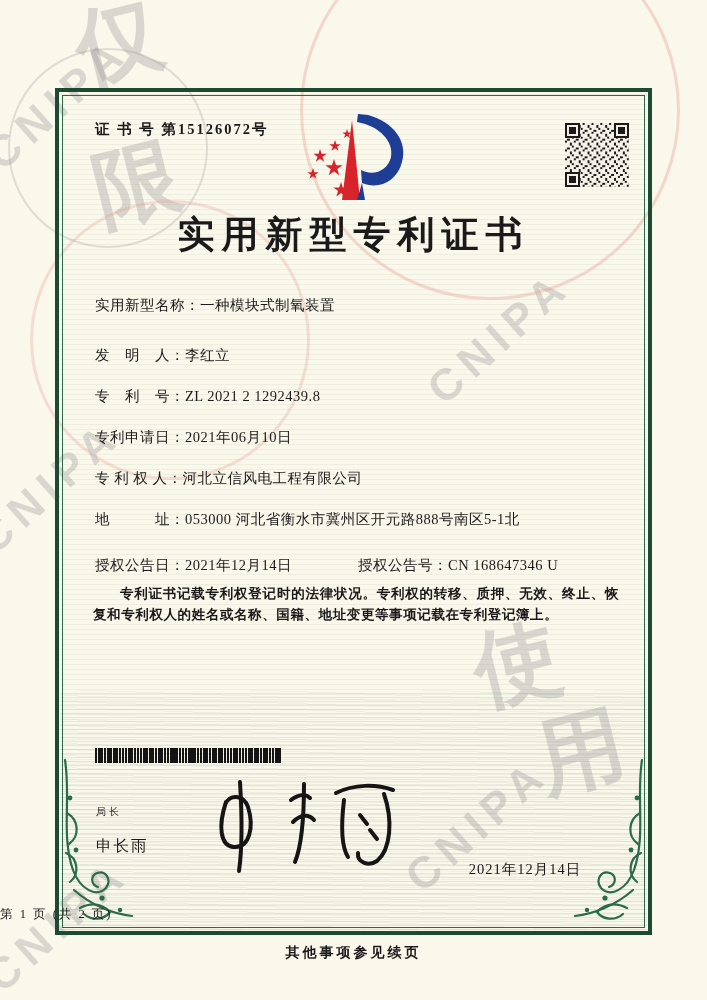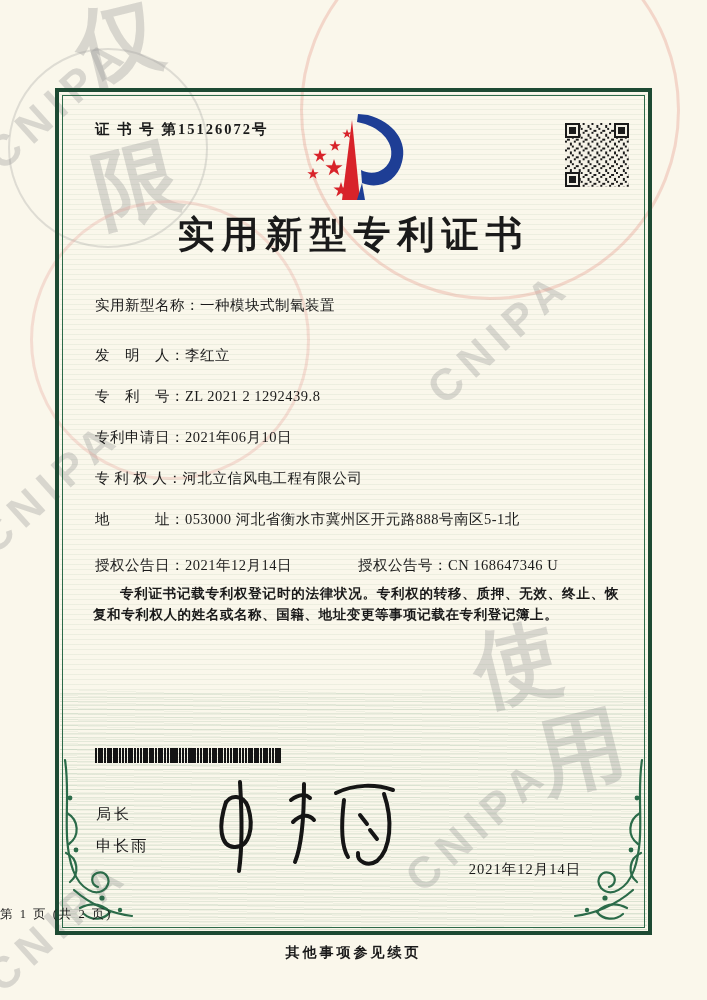--- a/index.html
+++ b/index.html
@@ -54,21 +54,21 @@
                font-size:14.5px; letter-spacing:.5px; white-space:nowrap;margin-top:8px; }
   .paras { position:absolute; left:93px; top:584px; width:526px; font-size:13.5px;
            line-height:20.5px; letter-spacing:.6px; font-weight:bold; }
   .paras p { text-indent:2em; margin-bottom:4px; text-align:justify; }
   .barcode { position:absolute; left:95px; top:748px; width:186px; height:15px;
     background-image:
       repeating-linear-gradient(90deg,#141414 0 2px,transparent 2px 3px),
       repeating-linear-gradient(90deg,#141414 0 1px,transparent 1px 7px),
       repeating-linear-gradient(90deg,#141414 0 1px,transparent 1px 5px);
   }
-  .director-title { position:absolute; left:96px; top:805px; font-size:15px; letter-spacing:3px; }
+  .director-title { position:absolute; left:96px; top:805px; font-size:10px; letter-spacing:3px; }
   .director-name  { position:absolute; left:96px; top:836px; font-size:15.5px; letter-spacing:2px; }
   .signature { position:absolute; left:196px; top:770px; }
   .issue-date { position:absolute; left:430px; top:860px; width:190px; text-align:center;
                 font-size:14.5px; letter-spacing:1px; }
   .page-info { position:absolute; left:0; top:906px; width:100%; text-align:left;
                font-size:12.5px; letter-spacing:2px; }
   .cont-note { position:absolute; left:0; top:944px; width:100%; text-align:center;
                font-size:14px; letter-spacing:3px; font-weight:bold; }
 </style>
 </head>

